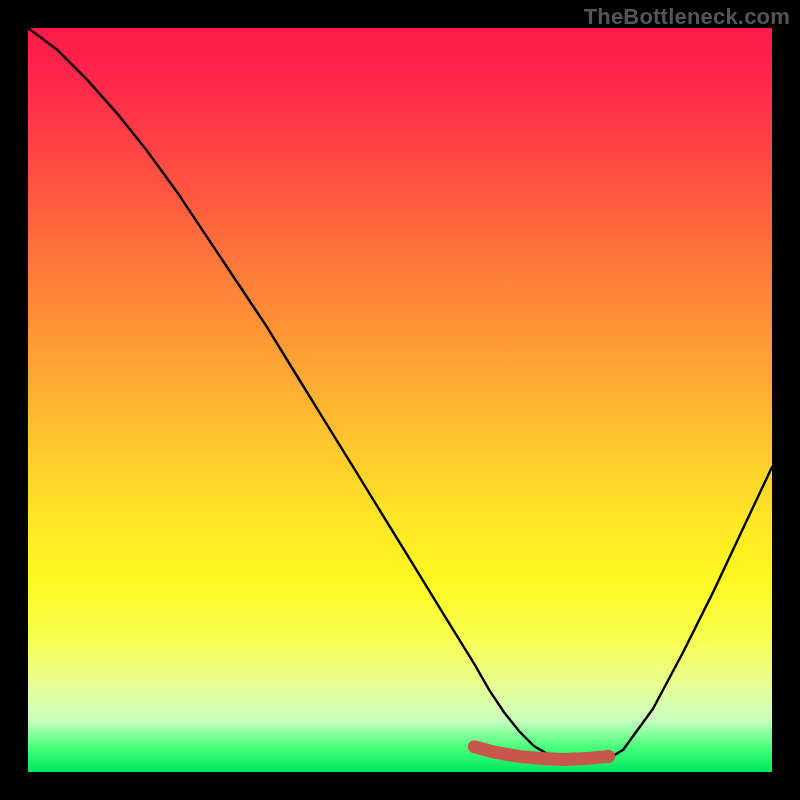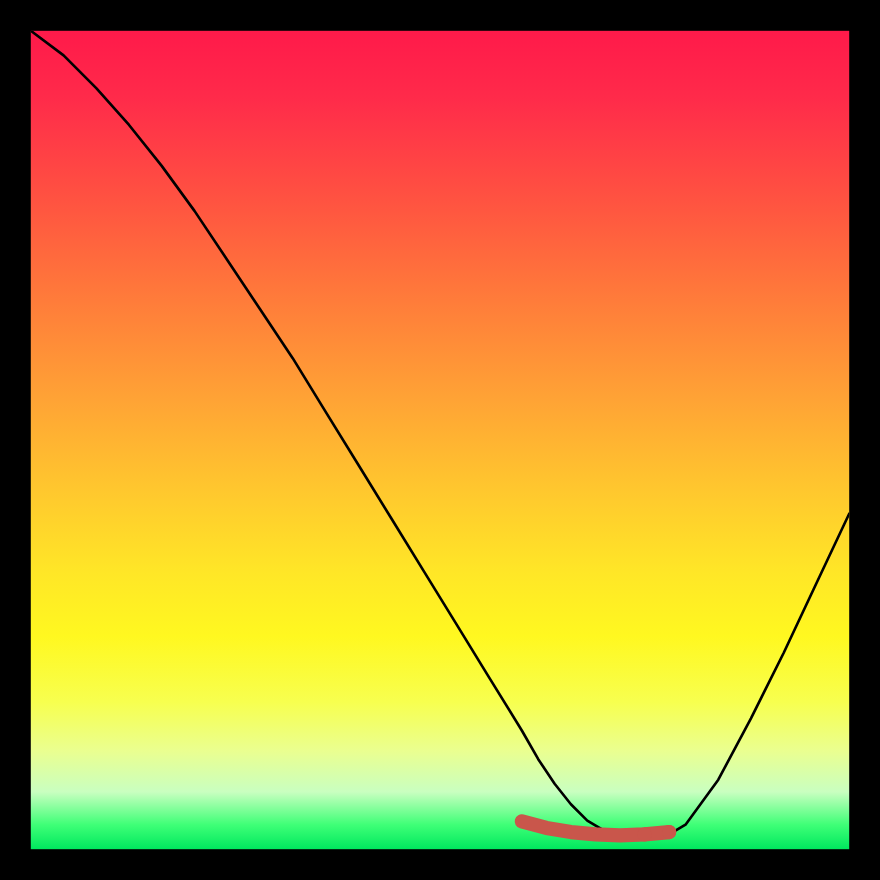--- a/index.html
+++ b/index.html
@@ -74,20 +74,21 @@
     stroke-linejoin: round;
   }
   .marker-dot {
     fill: #c9564b;
   }
 </style>
 </head>
 <body>
 
 <div class="frame">
+  <div class="watermark">TheBottleneck.com</div>
 
   <div class="plot-area">
     <div class="gradient-bg"></div>
 
     <svg class="curve" viewBox="0 0 744 744" preserveAspectRatio="none">
       <path id="curve-path" class="curve-path" d="M0.0 0.0 L29.8 22.3 L59.5 52.1 L89.3 85.6 L119.0 122.8 L148.8 163.7 L178.6 208.3 L208.3 253.0 L238.1 297.6 L267.8 346.0 L297.6 394.3 L327.4 442.7 L357.1 491.0 L386.9 539.4 L416.6 587.8 L446.4 636.1 L461.3 662.2 L476.2 684.5 L491.0 703.1 L505.9 718.0 L520.8 726.9 L535.7 732.1 L550.6 734.3 L565.4 733.6 L580.3 730.6 L595.2 721.7 L625.0 680.8 L654.7 625.0 L684.5 565.4 L714.2 502.2 L744.0 439.0 "></path>
       <path id="marker-path" class="marker-path" d="M446.4 718.7 L468.7 724.7 L491.0 728.4 L513.4 730.6 L535.7 731.4 L558.0 730.6 L580.3 728.4 "></path>
       <g id="marker-dots">
           <circle cx="558.0" cy="730.6" r="6.5" class="marker-dot"></circle>
           <circle cx="580.3" cy="728.4" r="6.5" class="marker-dot"></circle>

